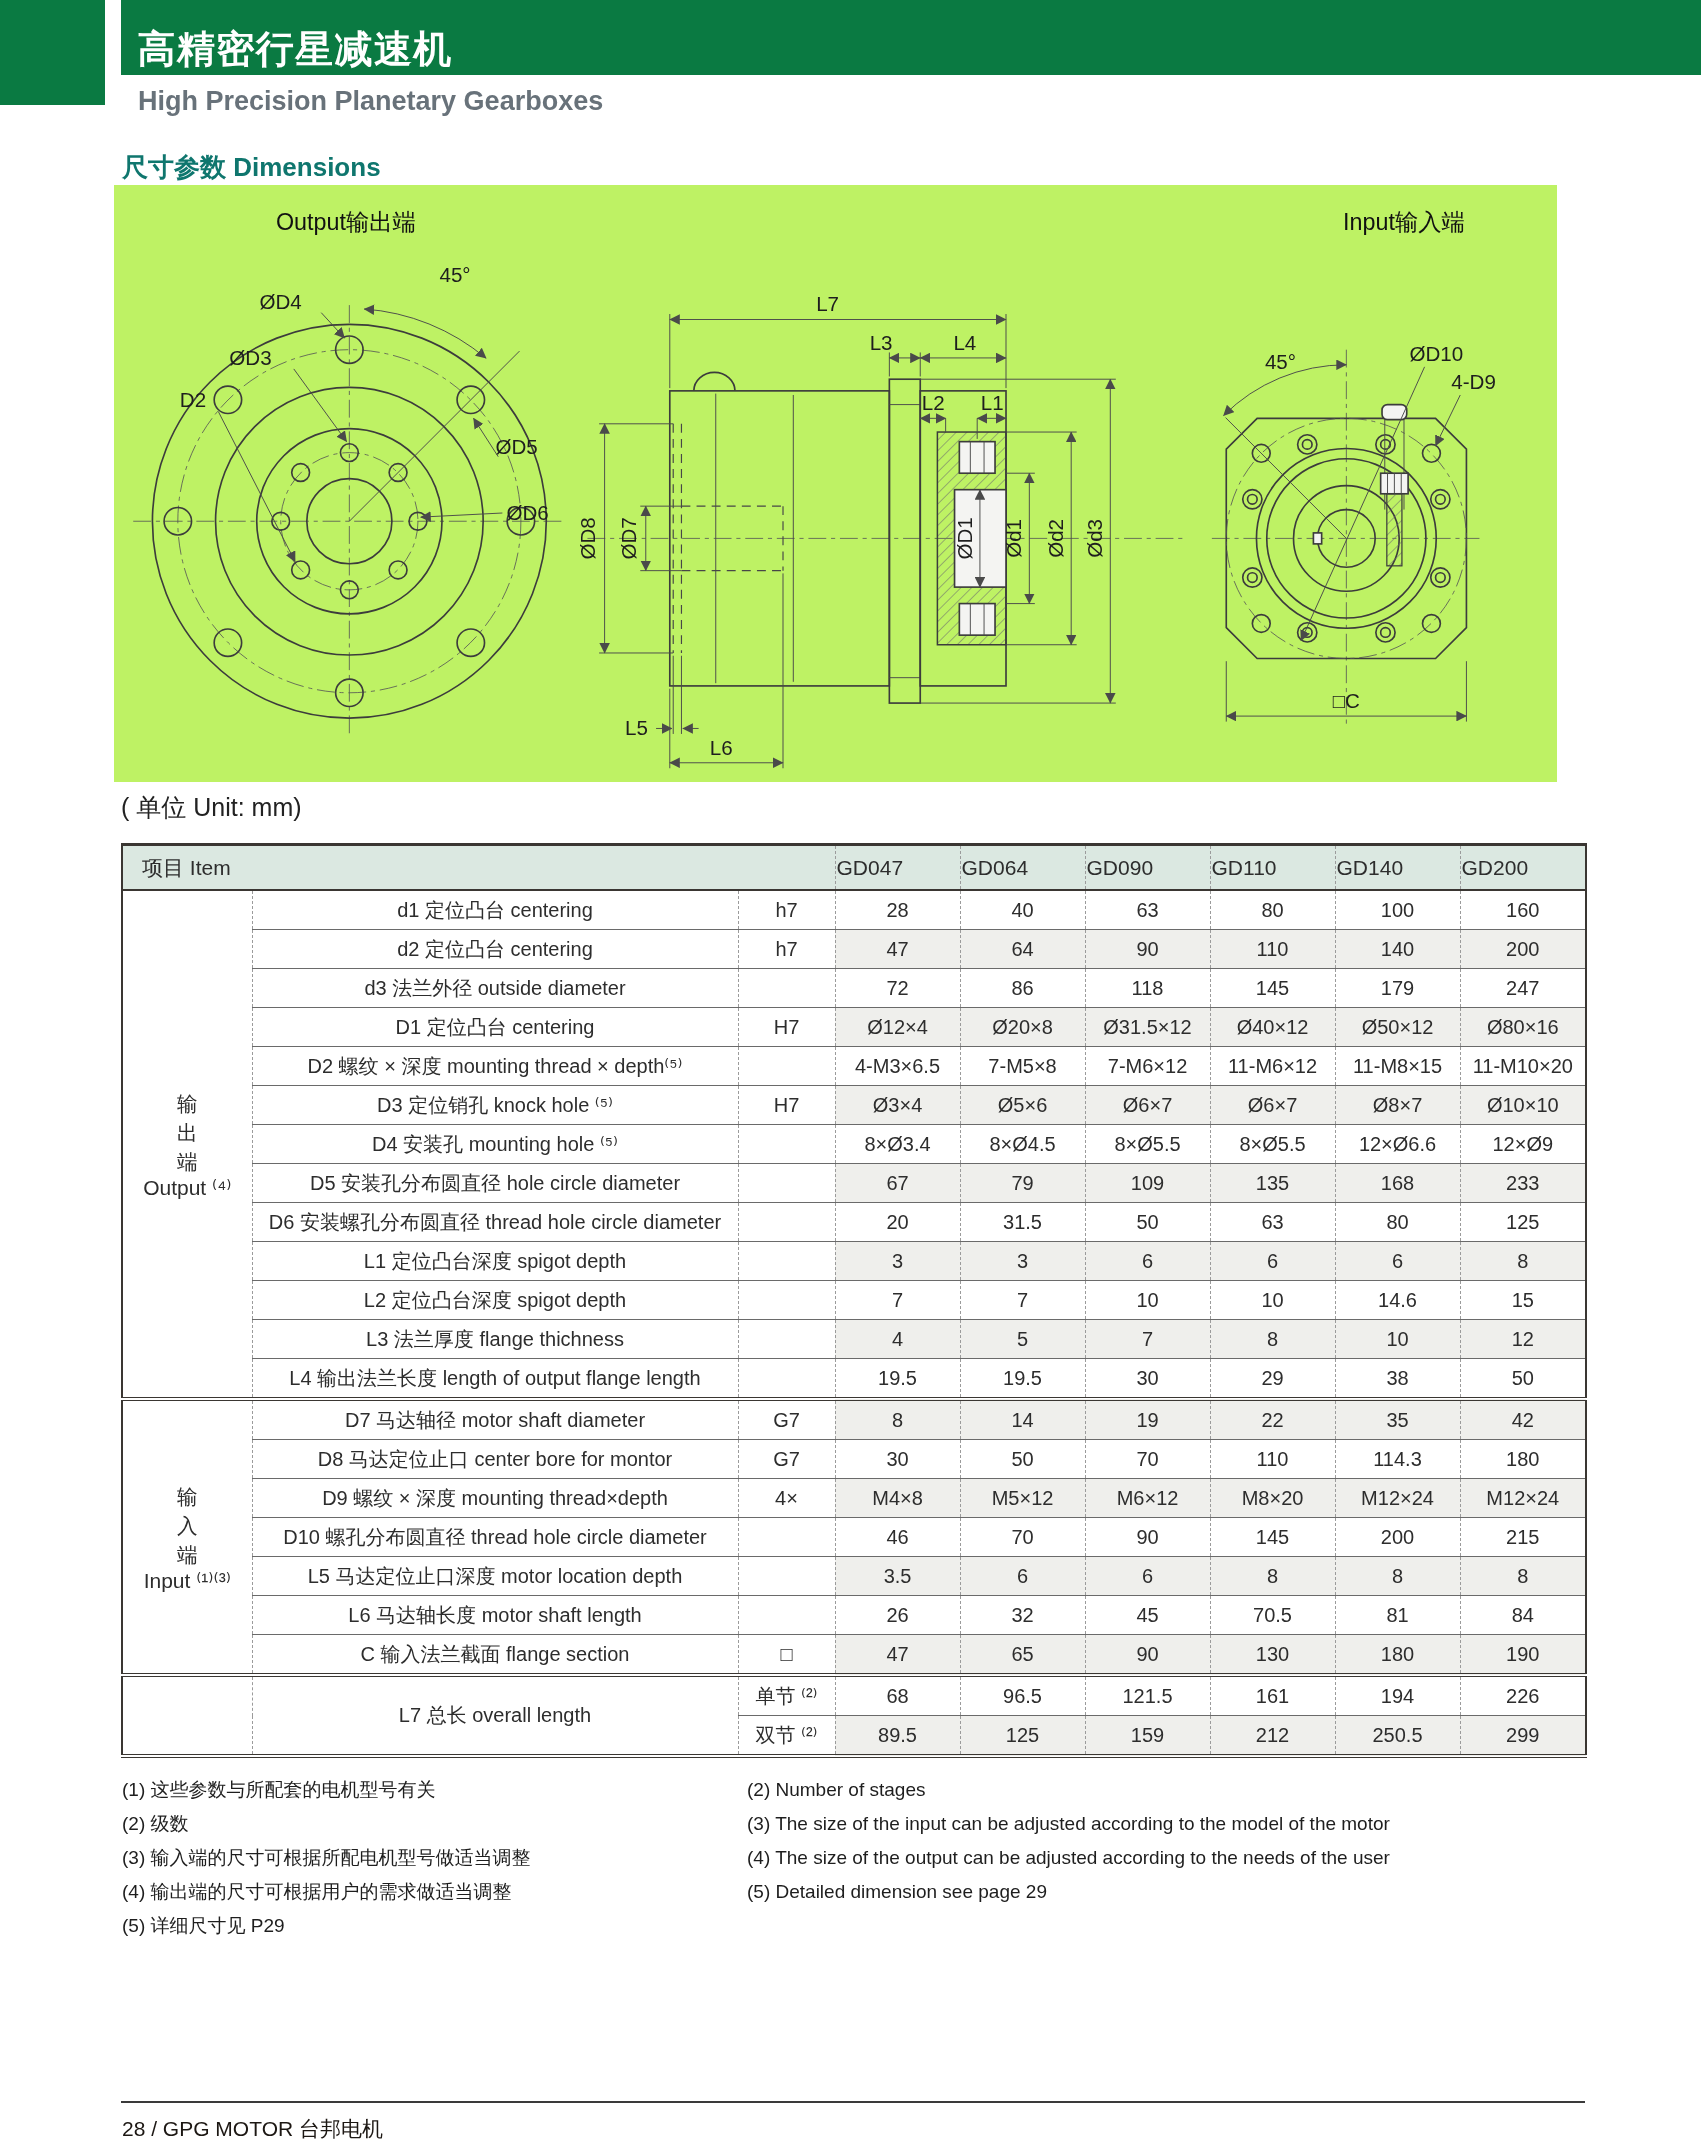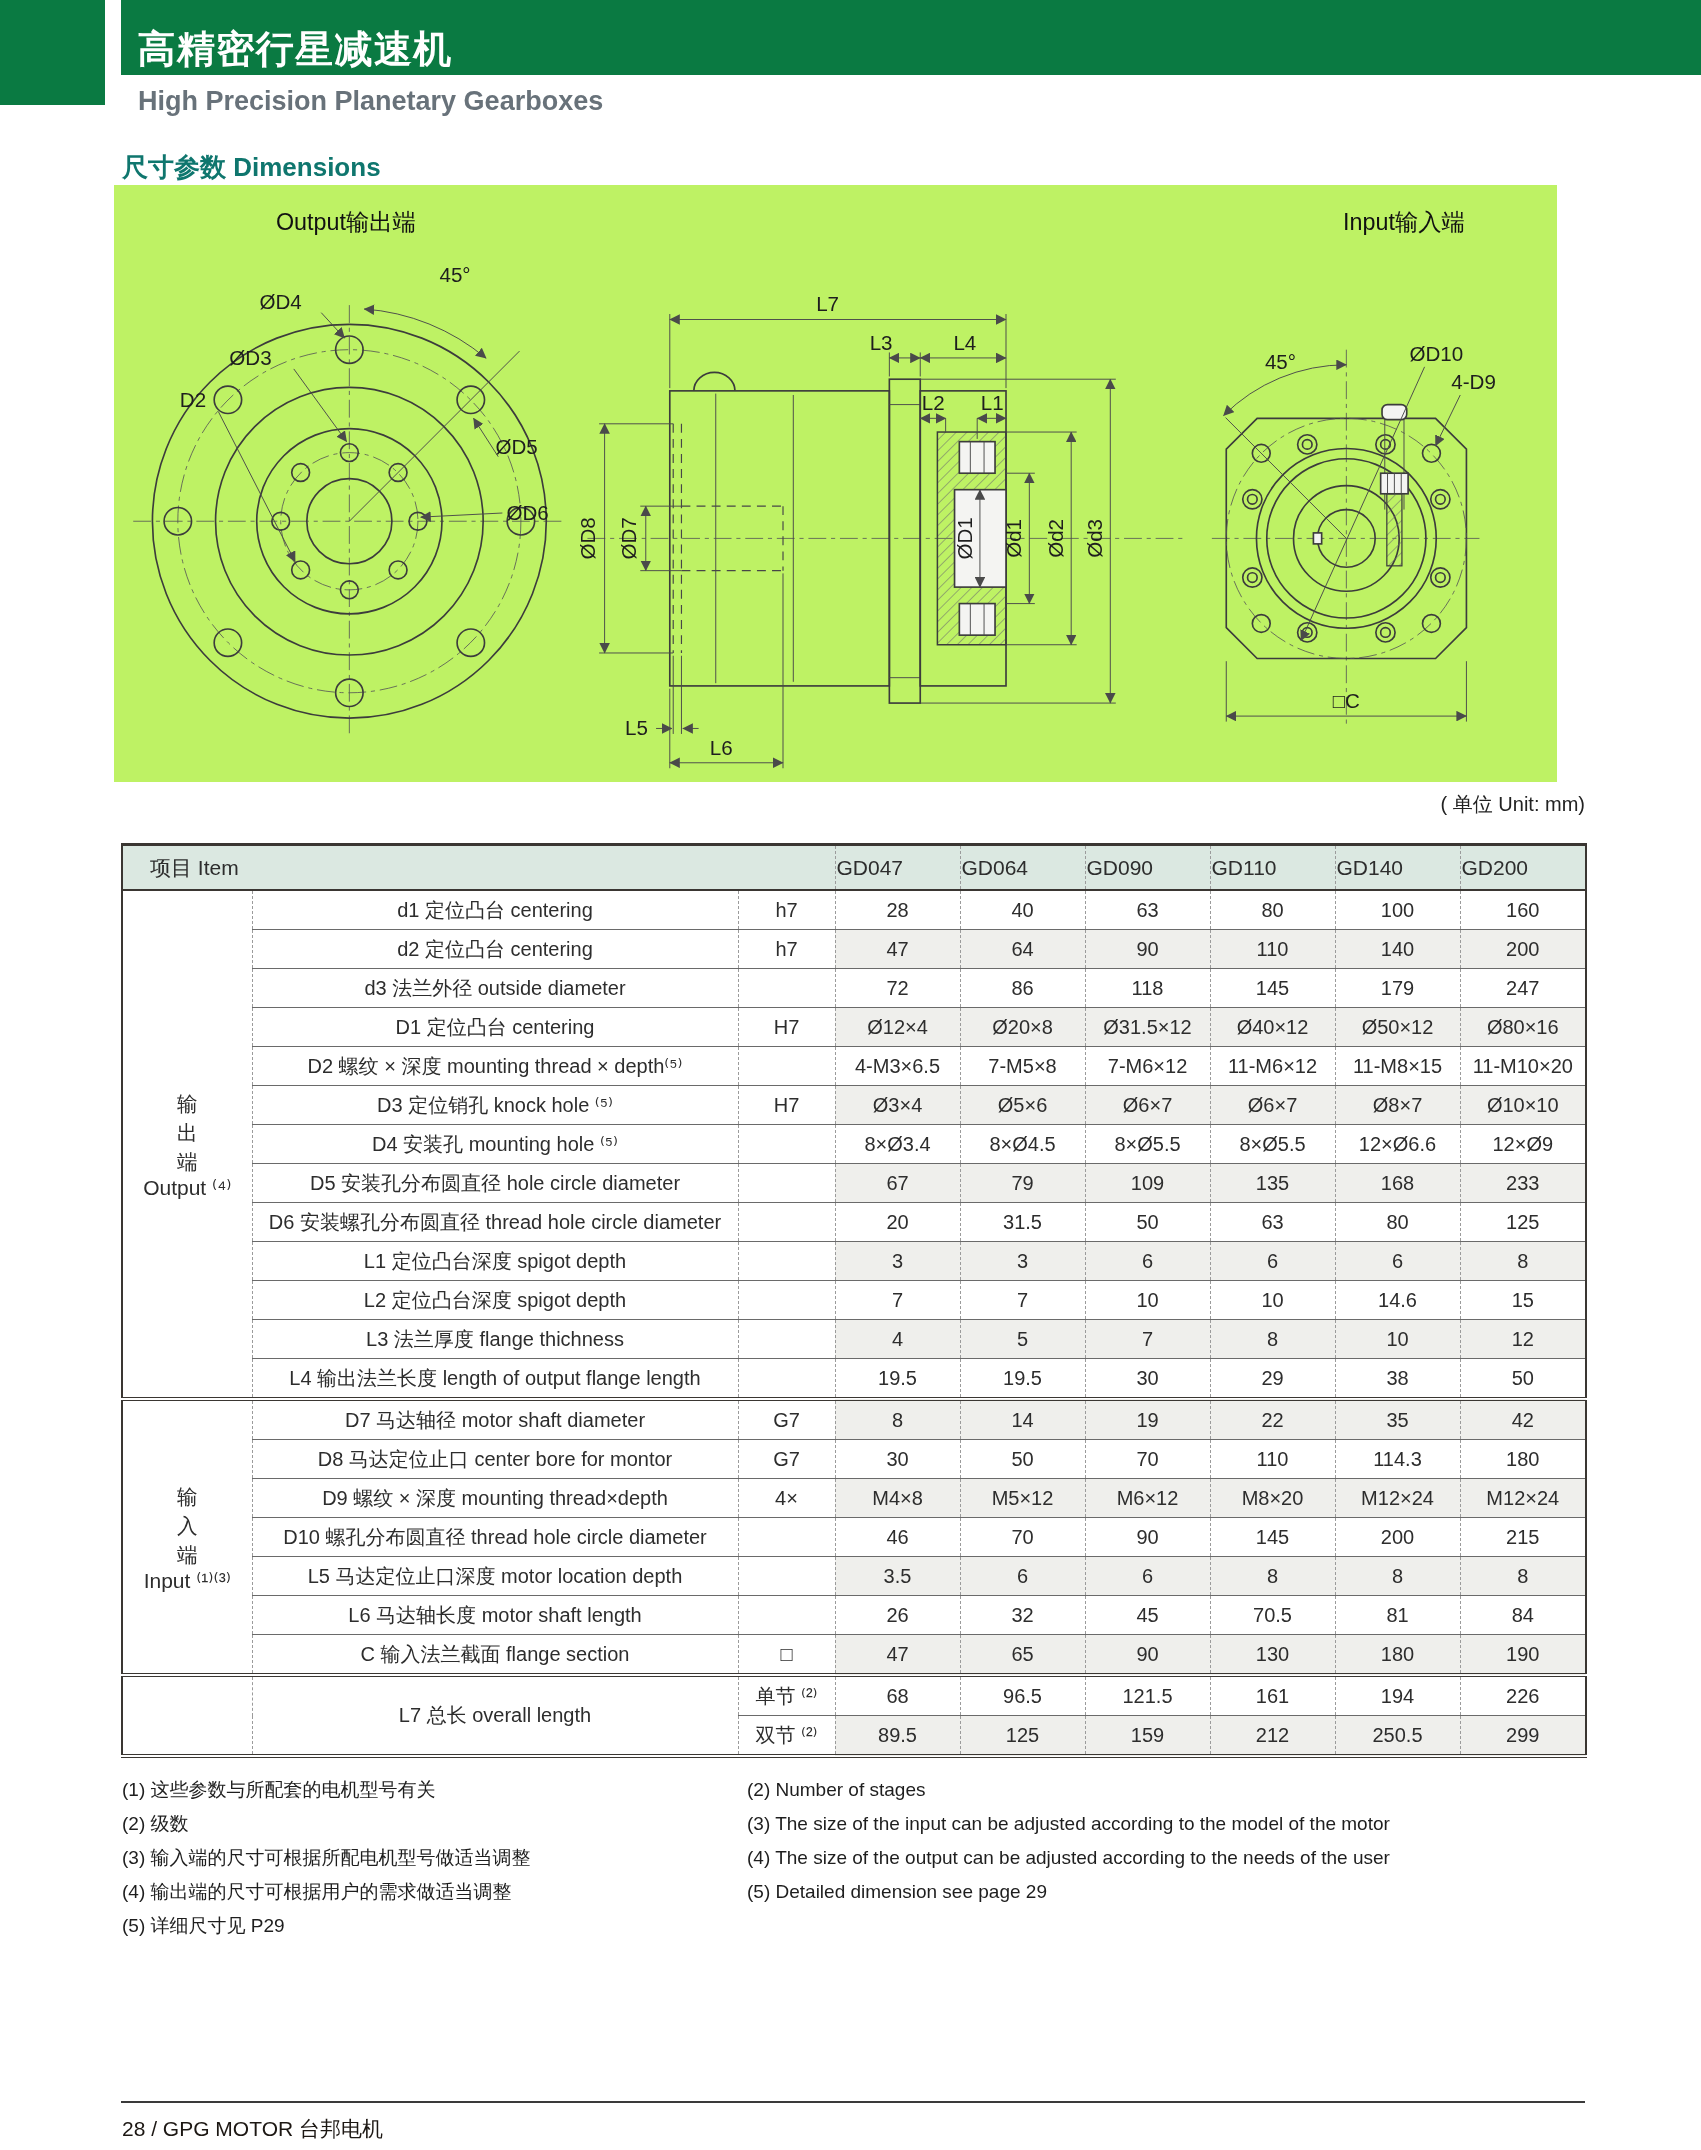--- a/index.html
+++ b/index.html
@@ -9,38 +9,38 @@
   
   .corner-block{position:absolute;left:0;top:0;width:105px;height:105px;background:#0a7a42;}
   .banner{position:absolute;left:121px;top:0;width:1580px;height:75px;background:#0a7a42;
           display:flex;align-items:flex-end;}
   .banner-title{color:#fff;font-size:38px;font-weight:bold;letter-spacing:1.4px;padding-left:16.5px;}
   .subtitle{position:absolute;left:138px;top:86px;font-size:27px;font-weight:bold;color:#68727a;}
   .section-title{position:absolute;left:122px;top:150px;font-size:26px;font-weight:bold;color:#0f766e;}
 
   
   .drawing-panel{position:absolute;left:114px;top:185px;width:1443px;height:597px;background:#bef264;}
-  .unit-note{position:absolute;left:121px;top:791px;width:1464px;text-align:right;font-size:20px;color:#222;}
+  .unit-note{position:absolute;left:121px;top:791px;width:1464px;font-size:25px;color:#222;}
 
   svg .ln{fill:none;stroke:#3c3c3c;stroke-width:2.4;}
   svg .lnf{fill:#f4f4f2;stroke:#3c3c3c;stroke-width:2.4;}
   svg .thin{fill:none;stroke:#4a4a4a;stroke-width:1.4;}
   svg .dim{fill:none;stroke:#4a4a4a;stroke-width:1.4;marker-start:url(#ar);marker-end:url(#ar);}
   svg .ldr{fill:none;stroke:#4a4a4a;stroke-width:1.4;marker-end:url(#ar);}
   svg .cl{fill:none;stroke:#555;stroke-width:1.2;stroke-dasharray:26 7 6 7;}
   svg .hid{fill:none;stroke:#474747;stroke-width:1.7;stroke-dasharray:13 9;}
   svg .dtxt{font-family:"Liberation Sans","DejaVu Sans",sans-serif;font-size:30px;fill:#1e1e1e;}
   svg .dtitle{font-family:"Liberation Sans","DejaVu Sans",sans-serif;font-size:34px;fill:#111;}
 
   
   table.dims{position:absolute;left:121px;top:843px;width:1464px;border-collapse:collapse;table-layout:fixed;
              font-size:20px;color:#2d2d2d;}
   table.dims{border:2.1px solid #3a3632;border-top:3.4px solid #3a3632;border-bottom:4.1px double #3a3632;}
   table.dims thead th{background:#dbe8e1;height:41px;font-weight:normal;font-size:21px;border-bottom:2.1px solid #3a3632;}
-  th.item-head{text-align:left;padding-left:27px;}
+  th.item-head{text-align:left;padding-left:19px;}
   th.model{border-left:1.4px dashed #9b9b9b;text-align:left;}
   table.dims tbody td{height:38px;border-top:1px solid #6a6a6a;text-align:center;padding:0 4.1px;}
   table.dims tbody tr:first-child td{border-top:none;}
   table.dims tbody tr.hvy td{border-top:4.1px double #3a3632;}
   td.item-cell{text-align:left;padding-left:12.4px;border-left:1.4px dashed #9b9b9b;}
   td.tol-cell,td.val-cell{border-left:1.4px dashed #9b9b9b;}
   td.val-cell.shade{background:#efefec;}
   td.group-cell{text-align:center;vertical-align:middle;background:#fff;}
   td.group-cell .gch{font-size:20.6px;line-height:29px;}
   td.group-cell .gen{font-size:21px;line-height:23px;color:#2d2d2d;}

